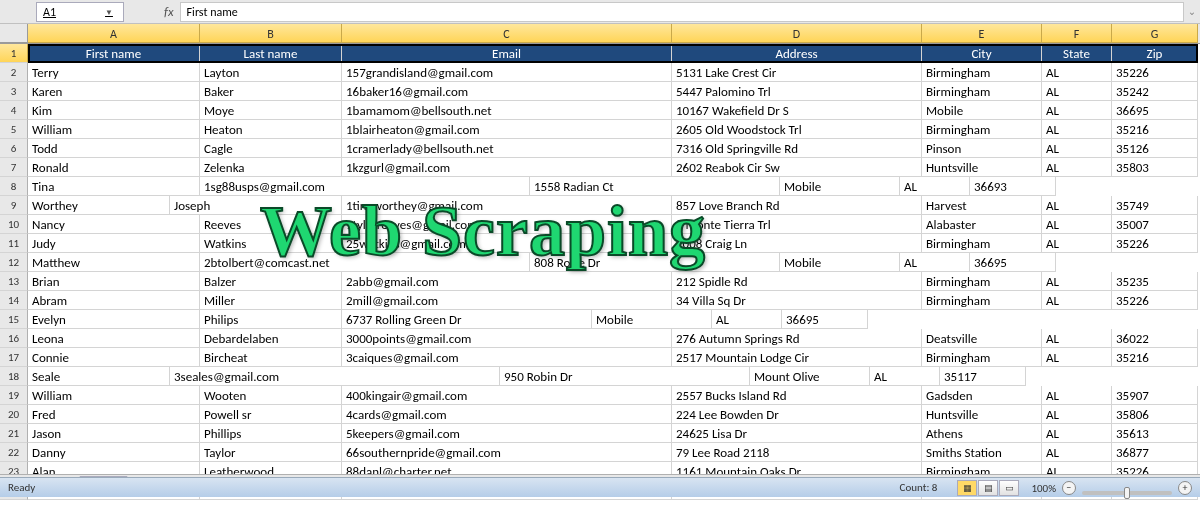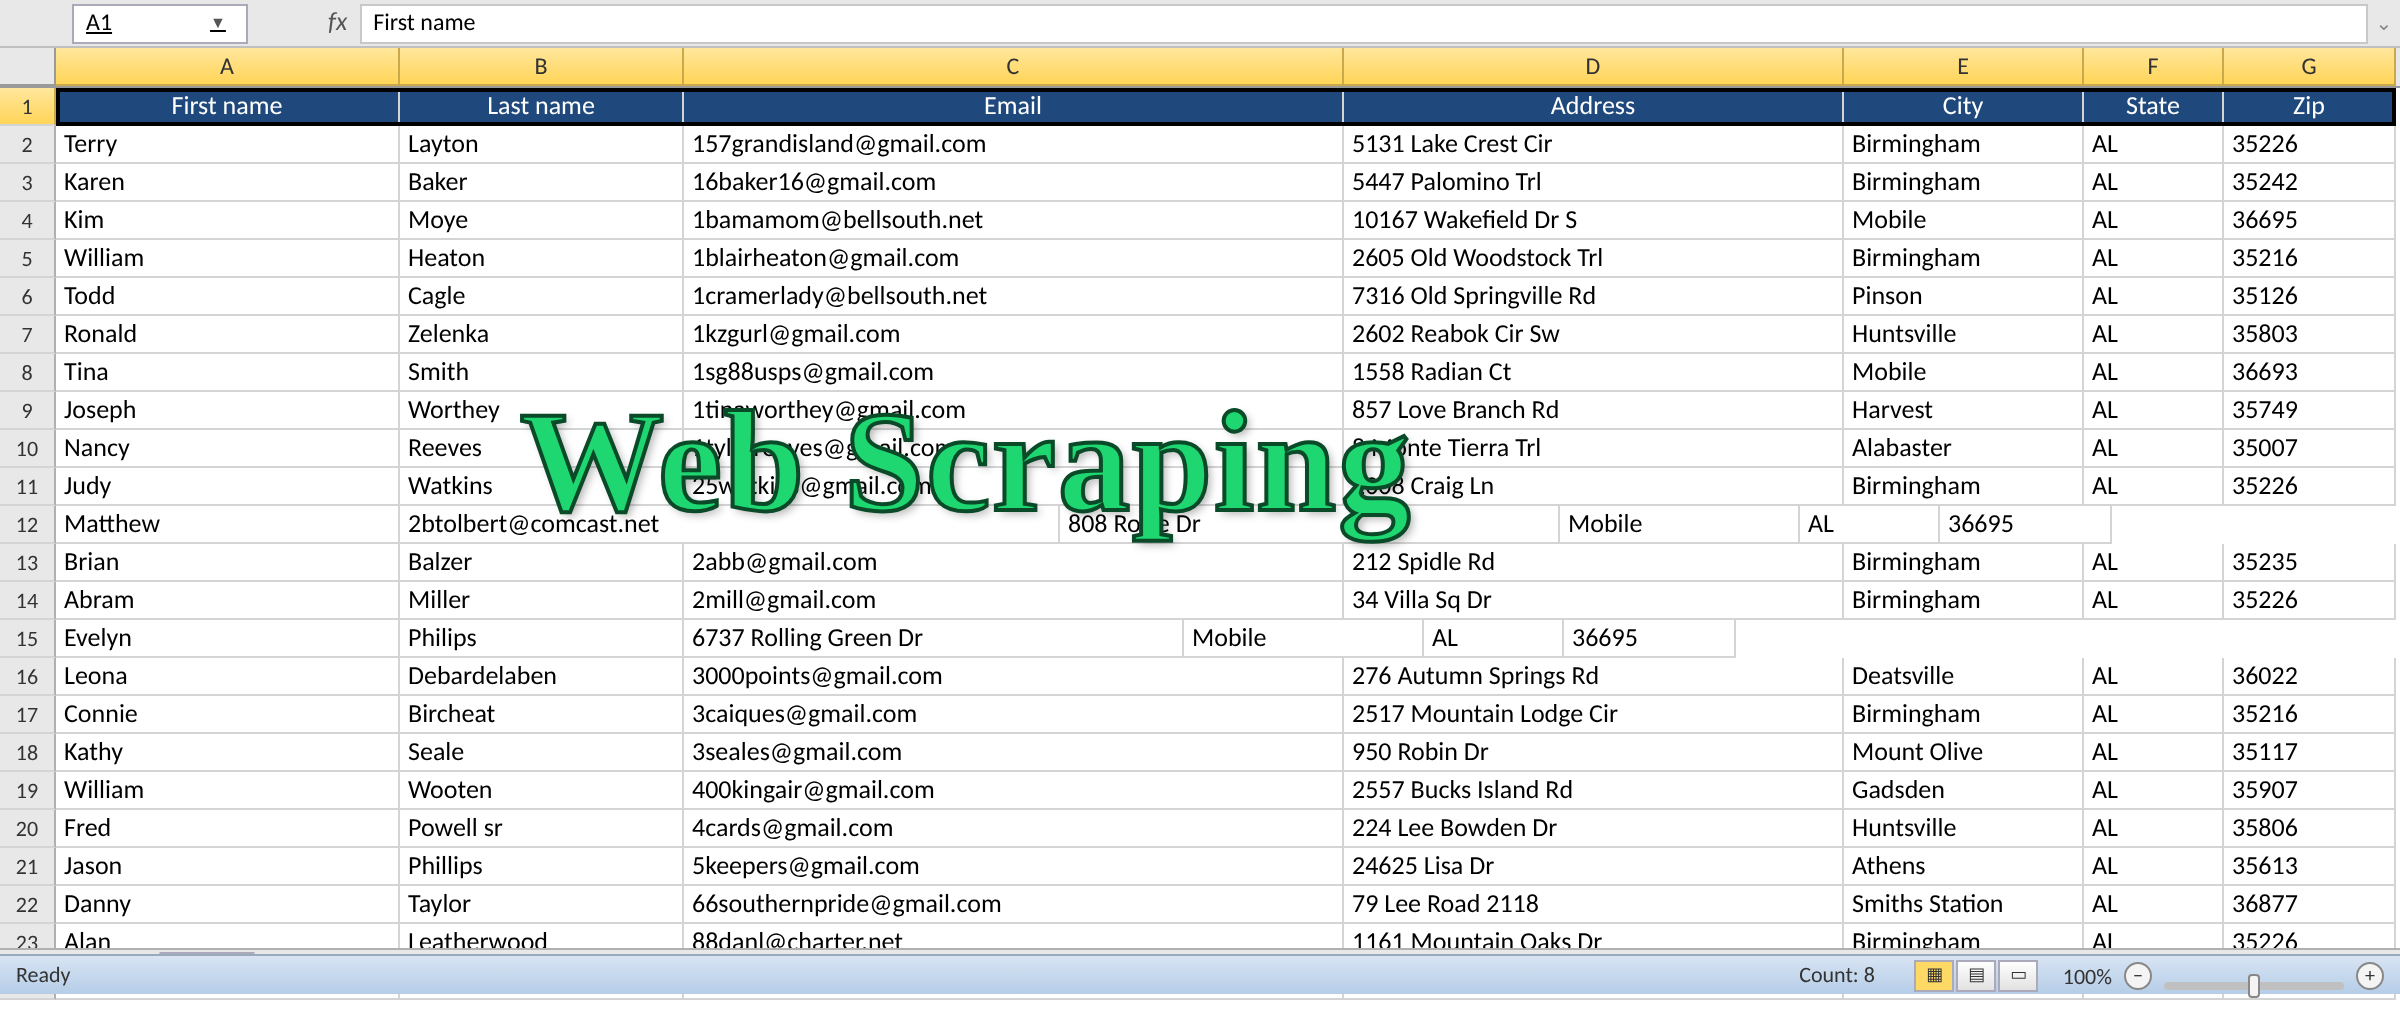--- a/index.html
+++ b/index.html
@@ -167,31 +167,30 @@
         <div class="cell c-B">Zelenka</div>
         <div class="cell c-C">1kzgurl@gmail.com</div>
         <div class="cell c-D">2602 Reabok Cir Sw</div>
         <div class="cell c-E">Huntsville</div>
         <div class="cell c-F">AL</div>
         <div class="cell c-G">35803</div>
       </div>
       <div class="row">
         <div class="rownum">8</div>
         <div class="cell c-A">Tina</div>
-        <div class="cell c-B">Smith</div>
         <div class="cell c-C">1sg88usps@gmail.com</div>
         <div class="cell c-D">1558 Radian Ct</div>
         <div class="cell c-E">Mobile</div>
         <div class="cell c-F">AL</div>
         <div class="cell c-G">36693</div>
       </div>
       <div class="row">
         <div class="rownum">9</div>
+        <div class="cell c-B">Worthey</div>
         <div class="cell c-A">Joseph</div>
-        <div class="cell c-B">Worthey</div>
         <div class="cell c-C">1tinaworthey@gmail.com</div>
         <div class="cell c-D">857 Love Branch Rd</div>
         <div class="cell c-E">Harvest</div>
         <div class="cell c-F">AL</div>
         <div class="cell c-G">35749</div>
       </div>
       <div class="row">
         <div class="rownum">10</div>
         <div class="cell c-A">Nancy</div>
         <div class="cell c-B">Reeves</div>
@@ -264,21 +263,20 @@
         <div class="cell c-A">Connie</div>
         <div class="cell c-B">Bircheat</div>
         <div class="cell c-C">3caiques@gmail.com</div>
         <div class="cell c-D">2517 Mountain Lodge Cir</div>
         <div class="cell c-E">Birmingham</div>
         <div class="cell c-F">AL</div>
         <div class="cell c-G">35216</div>
       </div>
       <div class="row">
         <div class="rownum">18</div>
-        <div class="cell c-A">Kathy</div>
         <div class="cell c-B">Seale</div>
         <div class="cell c-C">3seales@gmail.com</div>
         <div class="cell c-D">950 Robin Dr</div>
         <div class="cell c-E">Mount Olive</div>
         <div class="cell c-F">AL</div>
         <div class="cell c-G">35117</div>
       </div>
       <div class="row">
         <div class="rownum">19</div>
         <div class="cell c-A">William</div>

